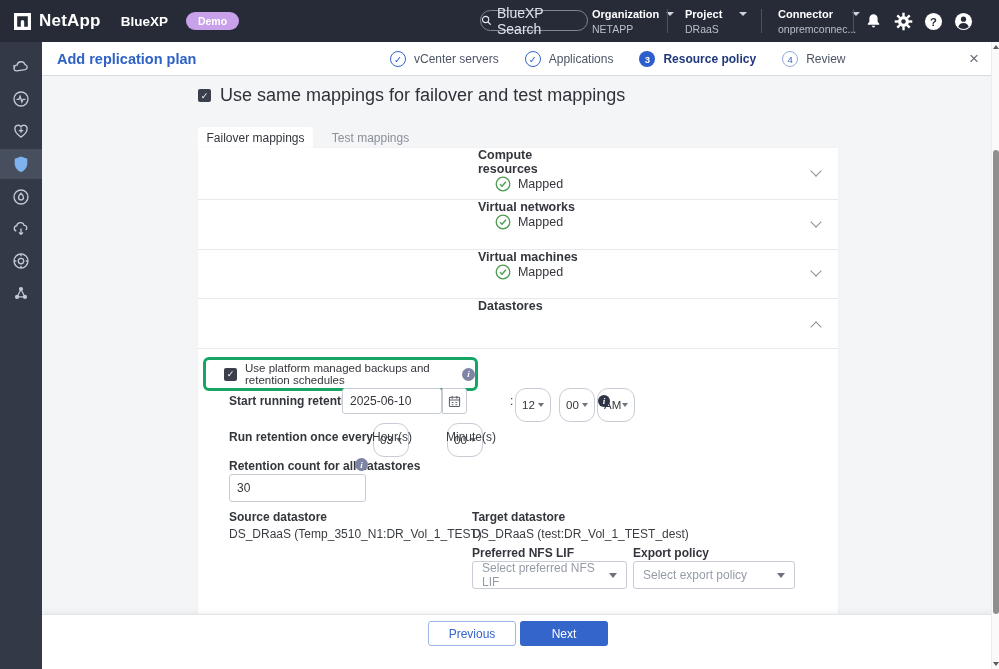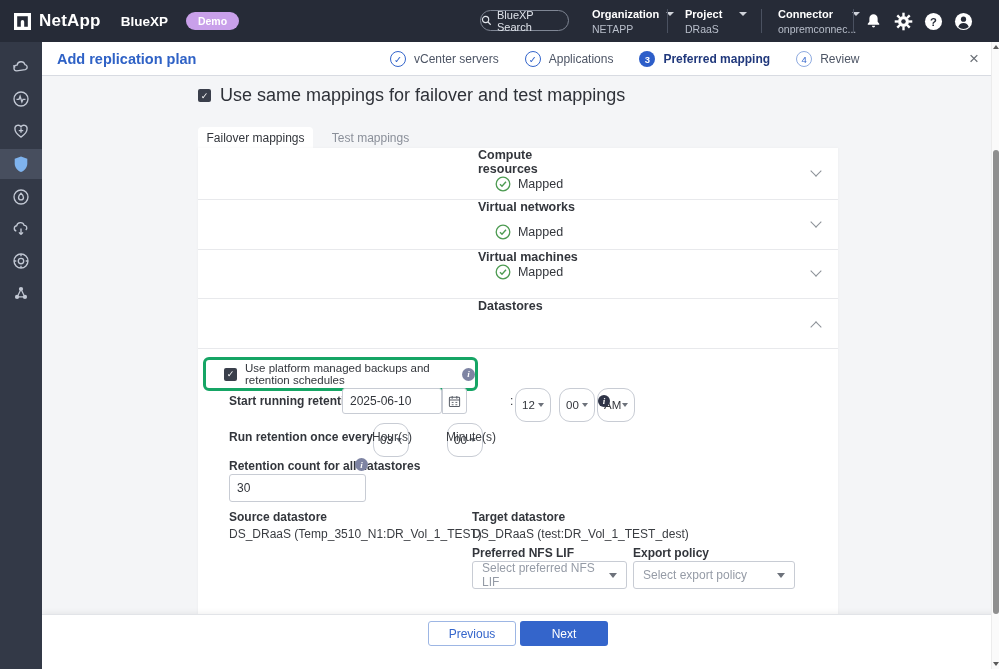--- a/index.html
+++ b/index.html
@@ -5,21 +5,21 @@
   * { margin:0; padding:0; box-sizing:border-box; }
   html,body { width:999px; height:669px; background:#e9eaec; font-family:"Liberation Sans", sans-serif; }
   .screen { position:relative; width:999px; height:669px; overflow:hidden; background:#f4f5f7; }
 
   
   .top-header { position:absolute; left:0; top:0; width:999px; height:42px; background:#262b37; z-index:5; }
   .brand-wrap { position:absolute; left:14px; top:0; height:42px; display:flex; align-items:center; gap:8px; }
   .brand-name { color:#fff; font-size:17px; font-weight:bold; letter-spacing:.2px; }
   .product-name { color:#fff; font-size:13.5px; font-weight:bold; margin-left:12px; }
   .demo-pill { margin-left:10px; background:#c9a0ea; color:#fff; font-size:10.5px; font-weight:bold; padding:3px 12px; border-radius:10px; }
-  .search-pill { position:absolute; left:480px; top:10px; width:89px; height:21px; border:1px solid #7f8694; border-radius:11px; display:flex; align-items:center; justify-content:center; gap:5px; color:#dfe3ea; font-size:11px; cursor:pointer; }
+  .search-pill { position:absolute; left:480px; top:10px; width:108px; height:21px; border:1px solid #7f8694; border-radius:11px; display:flex; align-items:center; justify-content:center; gap:5px; color:#dfe3ea; font-size:14px; cursor:pointer; }
   .hdr-menu { position:absolute; top:8px; height:28px; }
   .hdr-menu .lbl { color:#fff; font-size:11px; font-weight:bold; line-height:12px; }
   .hdr-menu .val { color:#b9bfcb; font-size:10.5px; margin-top:3px; }
   .caret-dn { width:0; height:0; border-left:4px solid transparent; border-right:4px solid transparent; border-top:4px solid #cfd3da; position:absolute; top:4px; }
   .hdr-sep { position:absolute; top:9px; width:1px; height:24px; background:#4a5160; }
   .hdr-ico { position:absolute; top:11px; width:20px; height:20px; display:flex; align-items:center; justify-content:center; cursor:pointer; }
 
   
   .sidebar { position:absolute; left:0; top:42px; width:42px; height:627px; background:#333947; z-index:4; }
   .side-item { width:42px; height:28px; display:flex; align-items:center; justify-content:center; margin-top:4px; cursor:pointer; }
@@ -247,21 +247,21 @@
       <div class="step done">
         <span class="step-circ">✓</span>
         <span class="step-lbl">vCenter servers</span>
       </div>
       <div class="step done">
         <span class="step-circ">✓</span>
         <span class="step-lbl">Applications</span>
       </div>
       <div class="step current">
         <span class="step-circ">3</span>
-        <span class="step-lbl">Preferred mapping</span>
+        <span class="step-lbl">Resource policy</span>
       </div>
       <div class="step todo">
         <span class="step-circ">4</span>
         <span class="step-lbl">Review</span>
       </div>
     </div>
     <div class="wiz-close">×</div>
   </div>
 
   <div class="content">
@@ -280,21 +280,21 @@
         <span class="rl">Compute resources</span>
         <span class="mapped">
           <svg width="16" height="16" viewBox="0 0 16 16">
               <circle cx="8" cy="8" r="6.8" fill="none" stroke="#4d9b52" stroke-width="1.3"></circle>
               <path d="M5 8.2l2 2 4-4.4" fill="none" stroke="#4d9b52" stroke-width="1.4"></path>
             </svg>
           <span>Mapped</span>
         </span>
         <span class="chev down"></span>
       </div>
-      <div class="prow" style="height:50px;gap:10px;">
+      <div class="prow" style="height:50px;">
         <span class="rl">Virtual networks</span>
         <span class="mapped">
           <svg width="16" height="16" viewBox="0 0 16 16">
               <circle cx="8" cy="8" r="6.8" fill="none" stroke="#4d9b52" stroke-width="1.3"></circle>
               <path d="M5 8.2l2 2 4-4.4" fill="none" stroke="#4d9b52" stroke-width="1.4"></path>
             </svg>
           <span>Mapped</span>
         </span>
         <span class="chev down"></span>
       </div>

